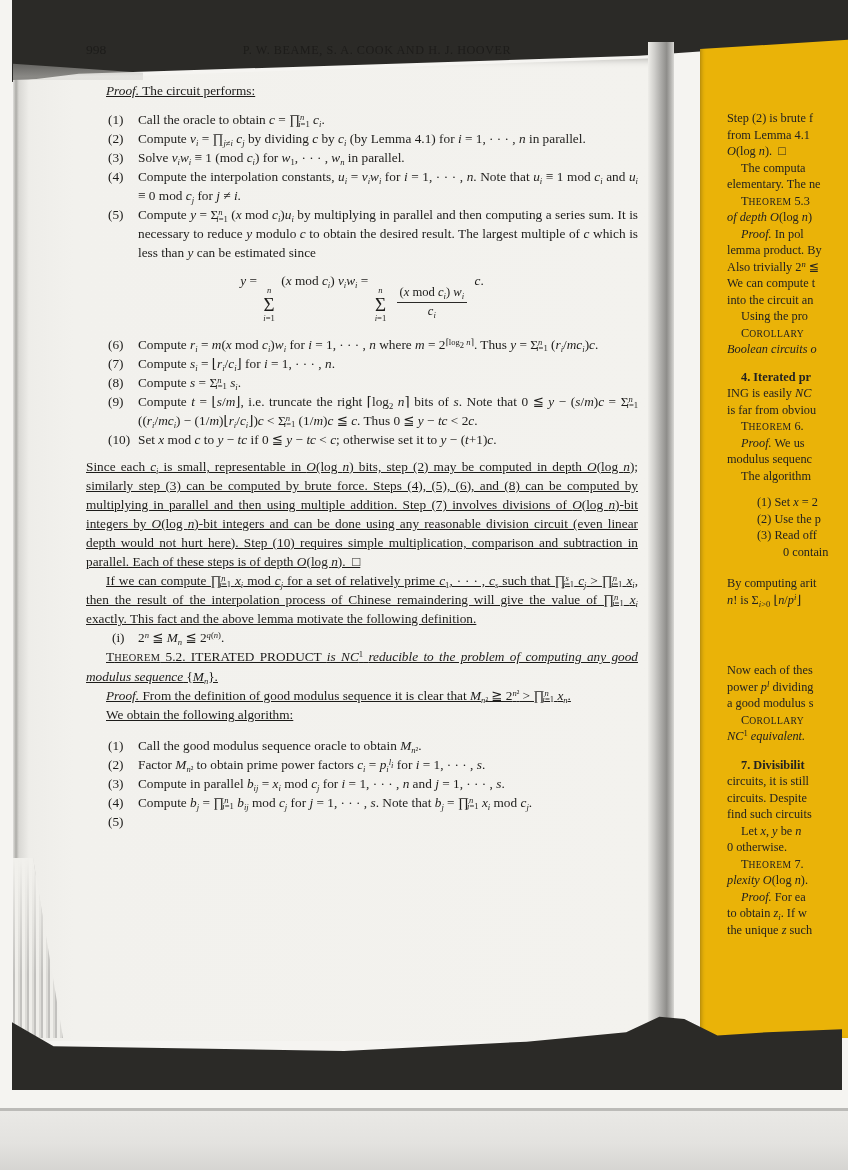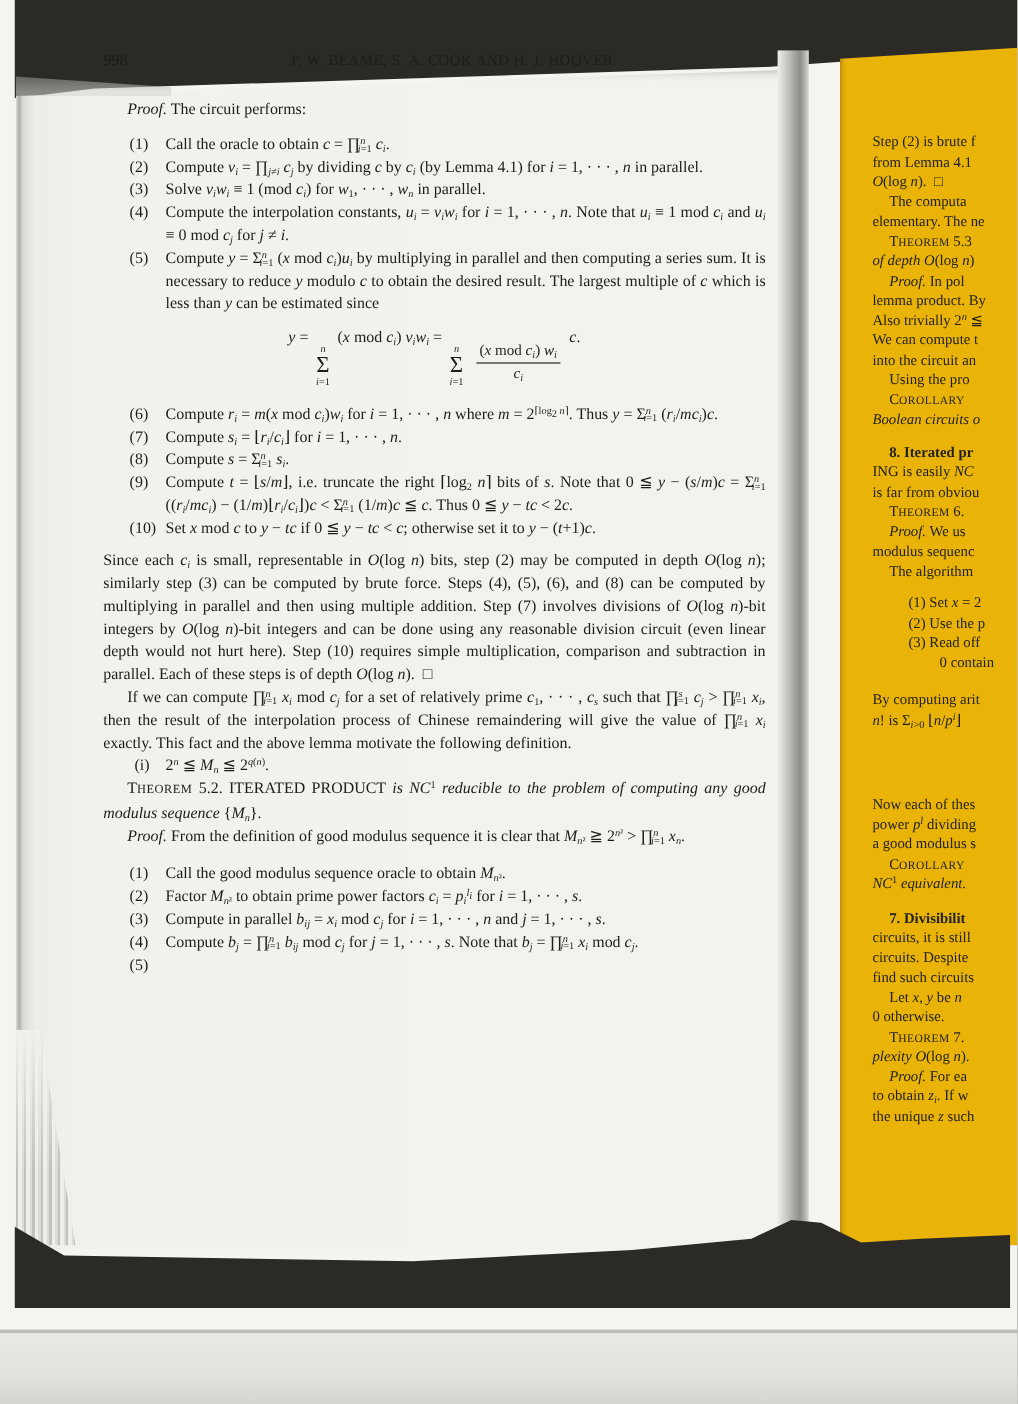--- a/index.html
+++ b/index.html
@@ -36,21 +36,21 @@
         white-space:nowrap;color:#232220;}
   .rp-line{height:16.5px;}
   .rp-line.ind{text-indent:14px;}
   .rp-line.lst{margin-left:30px;}
   .rp-line.lst2{margin-left:56px;}
   
   .content{position:absolute;left:86px;top:40px;width:552px;font-size:13.3px;line-height:19px;}
   .pg-head{display:flex;align-items:baseline;height:19px;margin-bottom:22px;}
   .pg-num{width:90px;font-size:13.5px;}
   .run-head{flex:1;text-align:center;font-size:12.2px;letter-spacing:.55px;padding-right:60px;}
-  .para{text-align:justify;}
+  .para{text-align:justify;text-decoration:underline;}
   .para.fi{text-indent:20px;}
   .proof-intro{text-indent:20px;}
   .steps{margin-top:10px;}
   .step{position:relative;padding-left:52px;text-align:justify;}
   .step .num{position:absolute;left:22px;width:28px;text-align:left;}
   .formula{ text-align:center;margin:9px 0 11px;min-height:44px;}
   .conds{margin:0;}
   .cond{position:relative;padding-left:52px;text-align:justify;}
   .cond .num{position:absolute;left:26px;}
   
@@ -90,21 +90,21 @@
         <div class="rp-line ind">T<span class="sc">HEOREM</span> 5.3</div>
         <div class="rp-line"><i>of depth O</i>(log <i>n</i>)</div>
         <div class="rp-line ind"><i>Proof.</i> In pol</div>
         <div class="rp-line">lemma product. By</div>
         <div class="rp-line">Also trivially 2<sup><i>n</i></sup> ≦</div>
         <div class="rp-line">We can compute t</div>
         <div class="rp-line">into the circuit an</div>
         <div class="rp-line ind">Using the pro</div>
         <div class="rp-line ind">C<span class="sc">OROLLARY</span></div>
         <div class="rp-line"><i>Boolean circuits o</i></div>
-        <div class="rp-line ind" style="margin-top: 11px;"><b>8. Iterated pr</b></div>
+        <div class="rp-line ind" style="margin-top: 11px;"><b>4. Iterated pr</b></div>
         <div class="rp-line">ING is easily <i>NC</i></div>
         <div class="rp-line">is far from obviou</div>
         <div class="rp-line ind">T<span class="sc">HEOREM</span> 6.</div>
         <div class="rp-line ind"><i>Proof.</i> We us</div>
         <div class="rp-line">modulus sequenc</div>
         <div class="rp-line ind">The algorithm</div>
         <div class="rp-line lst" style="margin-top: 10px;">(1) Set <i>x</i> = 2</div>
         <div class="rp-line lst">(2) Use the p</div>
         <div class="rp-line lst">(3) Read off</div>
         <div class="rp-line lst2">0 contain</div>
@@ -191,20 +191,21 @@
     <div class="para fi">If we can compute ∏<sup><i>n</i></sup><sub class="u"><i>i</i>=1</sub> <i>x<sub>i</sub></i> mod <i>c<sub>j</sub></i> for a set of relatively prime <i>c</i><sub>1</sub>, · · · , <i>c<sub>s</sub></i> such that ∏<sup><i>s</i></sup><sub class="u"><i>j</i>=1</sub> <i>c<sub>j</sub></i> &gt; ∏<sup><i>n</i></sup><sub class="u"><i>i</i>=1</sub> <i>x<sub>i</sub></i>, then the result of the interpolation process of Chinese remaindering will give the value of ∏<sup><i>n</i></sup><sub class="u"><i>i</i>=1</sub> <i>x<sub>i</sub></i> exactly. This fact and the above lemma motivate the following definition.</div>
 
     <div class="conds">
       <div class="cond">
           <span class="num">(i)</span><span>2<sup><i>n</i></sup> ≦ <i>M<sub>n</sub></i> ≦ 2<sup><i>q</i>(<i>n</i>)</sup>.</span>
         </div>
     </div>
 
     <div class="para fi">T<span class="sc">HEOREM</span> 5.2. ITERATED PRODUCT <i>is NC</i><sup>1</sup> <i>reducible to the problem of computing any good modulus sequence</i> {<i>M<sub>n</sub></i>}.</div>
     <div class="para fi"><i>Proof.</i> From the definition of good modulus sequence it is clear that <i>M</i><sub><i>n</i>²</sub> ≧ 2<sup><i>n</i>²</sup> &gt; ∏<sup><i>n</i></sup><sub class="u"><i>i</i>=1</sub> <i>x<sub>n</sub></i>.</div>
+    <div class="para fi">We obtain the following algorithm:</div>
 
     <div class="steps" style="margin-top:12px">
       <div class="step">
           <span class="num">(1)</span><span>Call the good modulus sequence oracle to obtain <i>M</i><sub><i>n</i>²</sub>.</span>
         </div>
         <div class="step">
           <span class="num">(2)</span><span>Factor <i>M</i><sub><i>n</i>²</sub> to obtain prime power factors <i>c<sub>i</sub></i> = <i>p<sub>i</sub></i><sup><i>l<sub>i</sub></i></sup> for <i>i</i> = 1, · · · , <i>s</i>.</span>
         </div>
         <div class="step">
           <span class="num">(3)</span><span>Compute in parallel <i>b<sub>ij</sub></i> = <i>x<sub>i</sub></i> mod <i>c<sub>j</sub></i> for <i>i</i> = 1, · · · , <i>n</i> and <i>j</i> = 1, · · · , <i>s</i>.</span>

